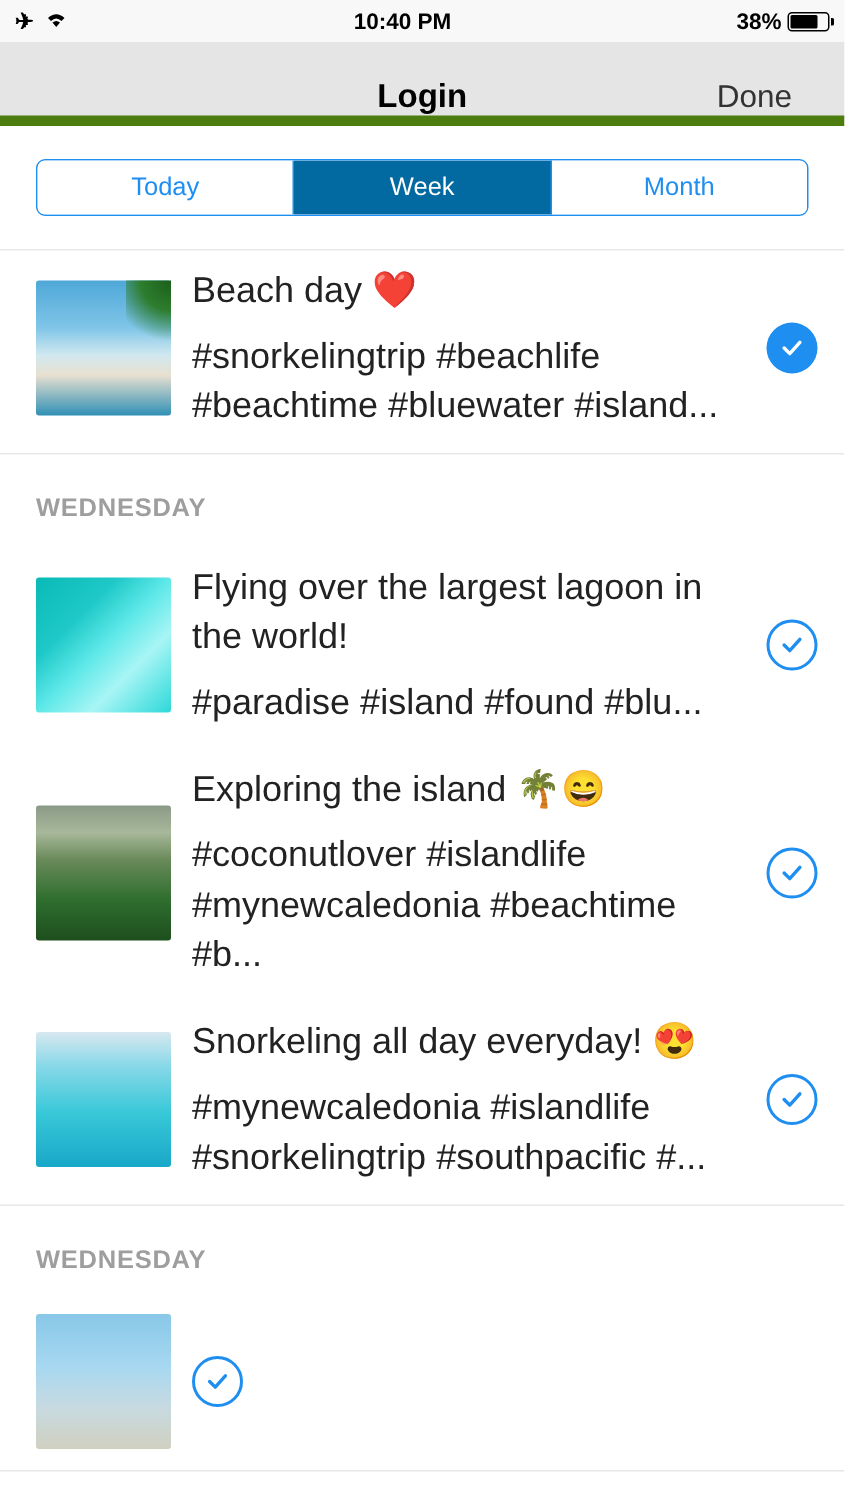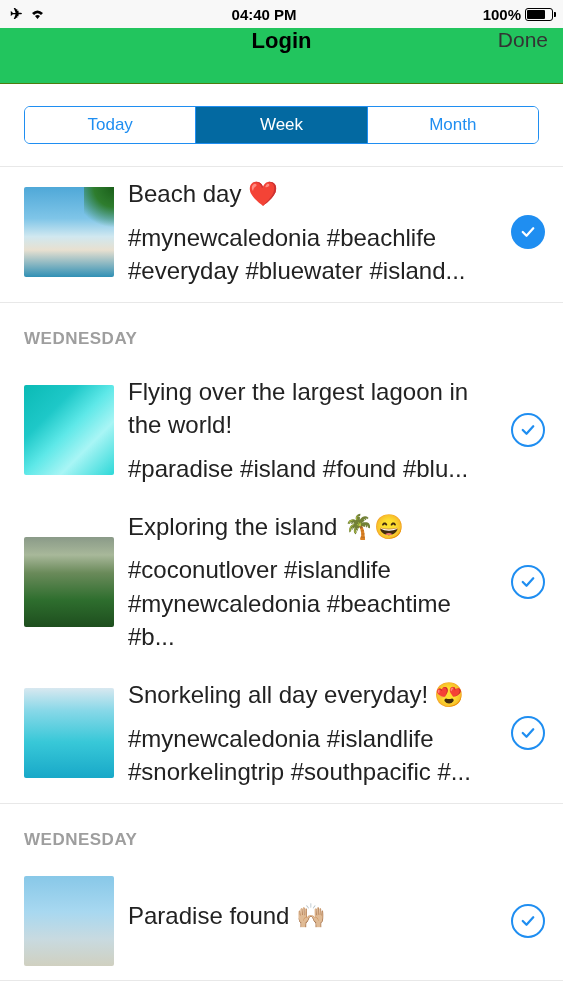--- a/index.html
+++ b/index.html
@@ -53,33 +53,33 @@
       left: 1px;
       top: 1px;
       bottom: 1px;
       width: 68%;
       background: #000;
       border-radius: 1px;
     }
     .nav-bar {
       height: 56px;
       display: flex;
-      align-items: flex-start;
+      align-items: flex-end;
       justify-content: center;
       position: relative;
-      background: #22c55e;
-      border-bottom: 1px solid #4d7c0f;
+      background: #e5e5e5;
+      border-bottom: 7px solid #4d7c0f;
     }
     .nav-title {
       font-size: 22px;
       font-weight: 700;
     }
     .nav-done {
       position: absolute;
-      right: 15px;
+      right: 35px;
       font-size: 21px;
       font-weight: 400;
       color: #333;
     }
     .segment-wrapper {
       padding: 22px 24px;
       border-bottom: 1px solid #e8e8e8;
     }
     .segment-control {
       display: flex;
@@ -167,23 +167,23 @@
 
 <div class="status-bar">
   <div class="status-left">
     <span>✈︎</span>
     <span>
       <svg width="17" height="12" viewBox="0 0 17 12">
           <path d="M8.5 11 L6 8 Q8.5 6 11 8 Z M3 5 Q8.5 0 14 5 L12 7 Q8.5 3.5 5 7 Z" fill="#000"></path>
         </svg>
     </span>
   </div>
-  <div>04:40 PM</div>
+  <div>10:40 PM</div>
   <div class="status-right">
-    <span>100%</span>
+    <span>38%</span>
     <span class="battery-icon">
         <span class="battery-fill"></span>
       </span>
   </div>
 </div>
 
 <div class="nav-bar">
   <div class="nav-title">Login</div>
   <div class="nav-done">Done</div>
 </div>
@@ -195,21 +195,21 @@
     <div class="segment">Month</div>
   </div>
 </div>
 
 <div id="feed">
     <div class="section">
       <div class="post-row">
         <div class="thumb thumb-beach"></div>
         <div class="post-text">
           <div class="post-caption">Beach day ❤️</div>
-          <div class="post-tags">#mynewcaledonia #beachlife #everyday #bluewater #island...</div>
+          <div class="post-tags">#snorkelingtrip #beachlife #beachtime #bluewater #island...</div>
         </div>
         <div class="check-badge check-filled">
           <svg viewBox="0 0 24 24">
             <path d="M5 12 L10 17 L19 7" fill="none" stroke-width="3" stroke-linecap="round" stroke-linejoin="round"></path>
           </svg>
         </div>
       </div>
     </div>
     <div class="section">
       <div class="section-header">WEDNESDAY</div>
@@ -247,23 +247,20 @@
           <svg viewBox="0 0 24 24">
             <path d="M5 12 L10 17 L19 7" fill="none" stroke-width="3" stroke-linecap="round" stroke-linejoin="round"></path>
           </svg>
         </div>
       </div>
     </div>
     <div class="section">
       <div class="section-header">WEDNESDAY</div>
       <div class="post-row">
         <div class="thumb thumb-paradise"></div>
-        <div class="post-text">
-          <div class="post-caption">Paradise found 🙌🏼</div>
-        </div>
         <div class="check-badge check-outline">
           <svg viewBox="0 0 24 24">
             <path d="M5 12 L10 17 L19 7" fill="none" stroke-width="3" stroke-linecap="round" stroke-linejoin="round"></path>
           </svg>
         </div>
       </div>
     </div>
   </div>
 
 </body></html>

